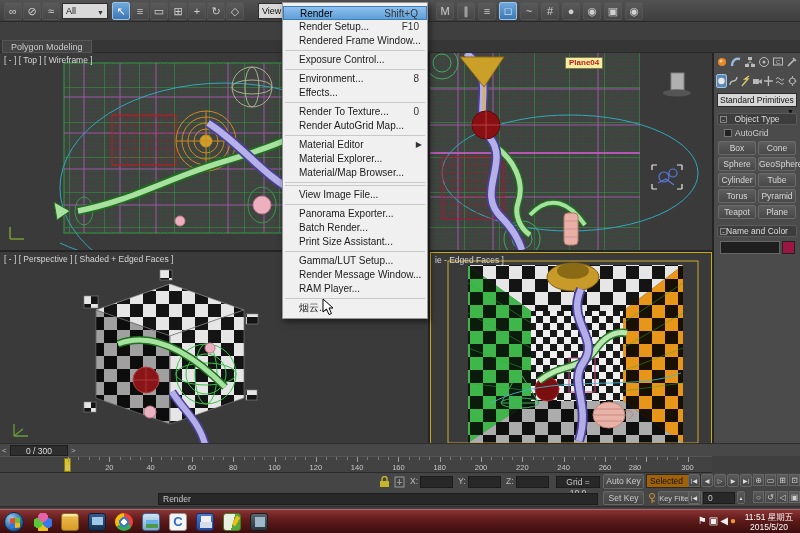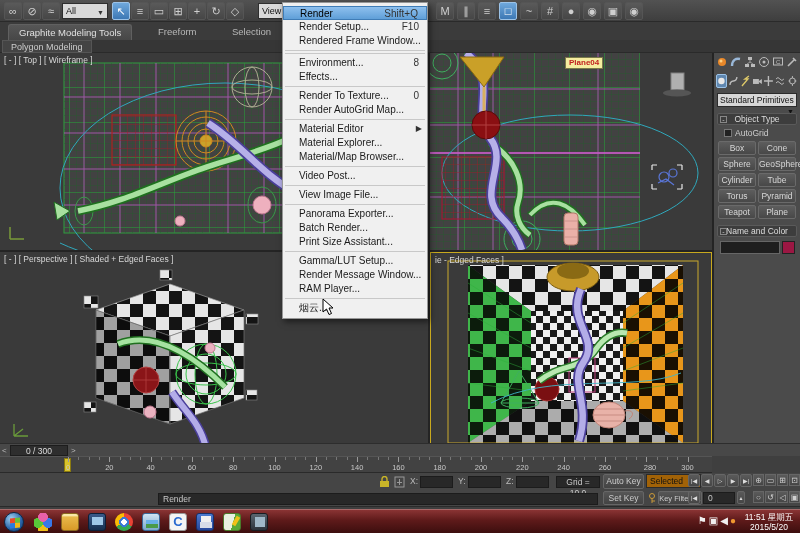--- a/index.html
+++ b/index.html
@@ -215,26 +215,20 @@
         <div class="tb-ic active" style="left: 499px;">□</div>
         <div class="tb-ic" style="left: 520px;">~</div>
         <div class="tb-ic" style="left: 541px;">#</div>
         <div class="tb-ic" style="left: 562px;">●</div>
         <div class="tb-ic" style="left: 583px;">◉</div>
         <div class="tb-ic" style="left: 604px;">▣</div>
         <div class="tb-ic" style="left: 625px;">◉</div>
       </div>
   </div>
 
-  <div class="ribbon">
-    <div class="rtab active" style="left:8px;">Graphite Modeling Tools</div>
-    <div class="rtab" style="left:148px;">Freeform</div>
-    <div class="rtab" style="left:222px;">Selection</div>
-    <div class="rtab" style="left:292px;">Object Paint</div>
-  </div>
   <div class="subribbon">
     <div class="subtab">Polygon Modeling</div>
   </div>
 
   <div class="vp" id="vp-tl">
     <svg width="428" height="197">
       <rect x="64" y="10" width="328" height="170" fill="#424242" stroke="#2f9e3f" stroke-width="1"></rect>
       <rect x="64" y="10" width="328" height="170" fill="url(#gridG)"></rect>
       <rect x="64" y="10" width="328" height="170" fill="url(#gridGB)"></rect>
       <g stroke="#b05ab8" stroke-width="1" opacity="0.85">
@@ -387,32 +381,32 @@
 
   <div class="vsep-v"></div>
   <div class="vsep-h"></div>
   <div class="vsep-r"></div>
 
   <div class="menu" id="render-menu">
       <div class="menu-item hl"><span>Render</span><span class="sc">Shift+Q</span></div>
       <div class="menu-item"><span>Render Setup...</span><span class="sc">F10</span></div>
       <div class="menu-item"><span>Rendered Frame Window...</span></div>
       <div class="menu-sep"></div>
+      <div class="menu-item"><span>Exposure Control...</span></div>
       <div class="menu-sep"></div>
       <div class="menu-item"><span>Environment...</span><span class="sc">8</span></div>
       <div class="menu-item"><span>Effects...</span></div>
       <div class="menu-sep"></div>
       <div class="menu-item"><span>Render To Texture...</span><span class="sc">0</span></div>
       <div class="menu-item"><span>Render AutoGrid Map...</span></div>
       <div class="menu-sep"></div>
       <div class="menu-item"><span>Material Editor</span><span class="sub">▶</span></div>
       <div class="menu-item"><span>Material Explorer...</span></div>
       <div class="menu-item"><span>Material/Map Browser...</span></div>
       <div class="menu-sep"></div>
-      <div class="menu-item"><span>Video Post...</span></div>
       <div class="menu-sep"></div>
       <div class="menu-item"><span>View Image File...</span></div>
       <div class="menu-sep"></div>
       <div class="menu-item"><span>Panorama Exporter...</span></div>
       <div class="menu-item"><span>Batch Render...</span></div>
       <div class="menu-item"><span>Print Size Assistant...</span></div>
       <div class="menu-sep"></div>
       <div class="menu-item"><span>Gamma/LUT Setup...</span></div>
       <div class="menu-item"><span>Render Message Window...</span></div>
       <div class="menu-item"><span>RAM Player...</span></div>
@@ -577,21 +571,21 @@
       <div class="tick-label" style="left: 563.6px;">240</div>
       <div class="tick minor" style="left: 573.9px;"></div>
       <div class="tick minor" style="left: 584.2px;"></div>
       <div class="tick minor" style="left: 594.5px;"></div>
       <div class="tick" style="left: 604.9px;"></div>
       <div class="tick-label" style="left: 604.9px;">260</div>
       <div class="tick minor" style="left: 615.2px;"></div>
       <div class="tick minor" style="left: 625.5px;"></div>
       <div class="tick minor" style="left: 635.8px;"></div>
       <div class="tick" style="left: 646.2px;"></div>
-      <div class="tick-label" style="left: 650px; text-align: center;">280</div>
+      <div class="tick-label" style="left: 635px; text-align: center;">280</div>
       <div class="tick minor" style="left: 656.5px;"></div>
       <div class="tick minor" style="left: 666.8px;"></div>
       <div class="tick minor" style="left: 677.1px;"></div>
       <div class="tick" style="left: 687.5px;"></div>
       <div class="tick-label" style="left: 687.5px;">300</div>
     </div>
 
   <div class="statusrow" id="srow1"></div>
   <div class="statusrow" id="srow2"></div>
 

